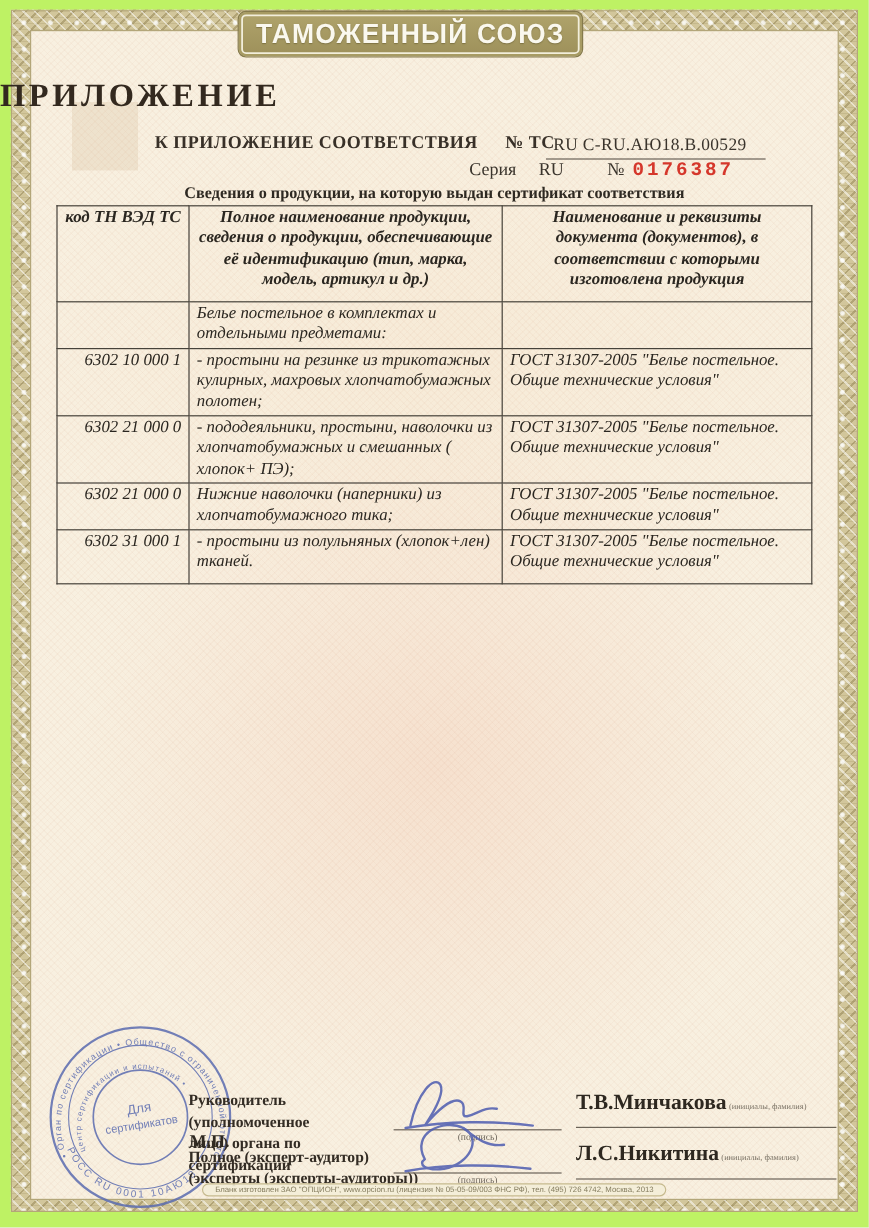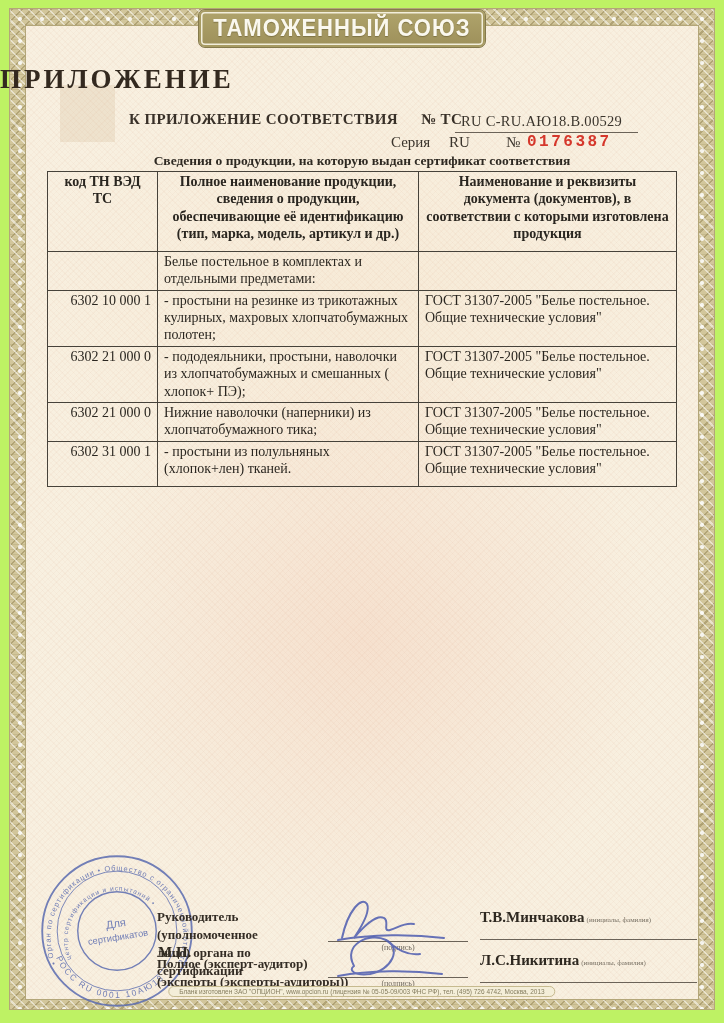--- a/index.html
+++ b/index.html
@@ -41,29 +41,29 @@
     padding:0 16px 2px 6px;letter-spacing:.3px;}
   .series{position:absolute;font-size:15px;color:#3a342c;}
   .serial{position:absolute;font-family:"Liberation Mono", monospace;font-weight:bold;
     font-size:16px;letter-spacing:2.5px;color:#d5372b;}
   
   .tcap{position:absolute;left:47px;top:153px;width:630px;text-align:center;
     font-size:13.5px;font-weight:bold;color:#2e2922;}
   table.products{position:absolute;left:47px;top:171px;width:630px;
     border-collapse:collapse;table-layout:fixed;font-size:14px;line-height:1.24;color:#2a2620;}
   table.products th, table.products td{border:1px solid #46423a;vertical-align:top;
-    padding:1px 6px 2px 6px;}
+    padding:1px 6px 2px 6px;font-style:italic;}
   table.products th{font-weight:bold;text-align:center;height:76px;}
   table.products td.code{text-align:right;}
   
   .sig-label{position:absolute;font-size:13px;font-weight:bold;line-height:18px;color:#332c24;}
   .sig-line{position:absolute;border-bottom:1px solid #6b6358;}
   .sig-cap{position:absolute;font-size:8px;color:#6e675c;text-align:center;}
   .name-block{position:absolute;border-bottom:1px solid #6b6358;white-space:nowrap;}
-  .name-block .nm{font-size:15px;font-weight:bold;color:#2e2820;}
+  .name-block .nm{font-size:18px;font-weight:bold;color:#2e2820;}
   .name-block .nc{font-size:7px;color:#7a7265;margin-left:2px;}
   .mp{position:absolute;font-size:15px;font-weight:bold;color:#2e2820;}
   .sig-svg{position:absolute;}
   
   .fineprint{position:absolute;left:50%;transform:translateX(-50%);top:986px;
     background:rgba(243,238,216,.92);border:1px solid #c6ba8e;border-radius:6px;
     padding:1px 10px;font-family:"Liberation Sans", sans-serif;font-size:6.5px;
     color:#857d5f;white-space:nowrap;}
   .stamp{position:absolute;left:28px;top:845px;opacity:.85;}
 </style>

